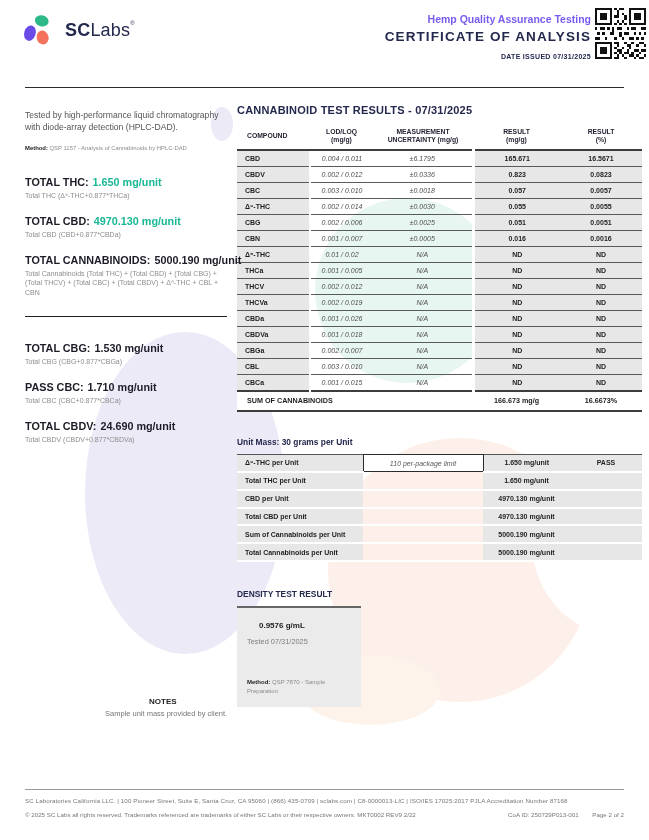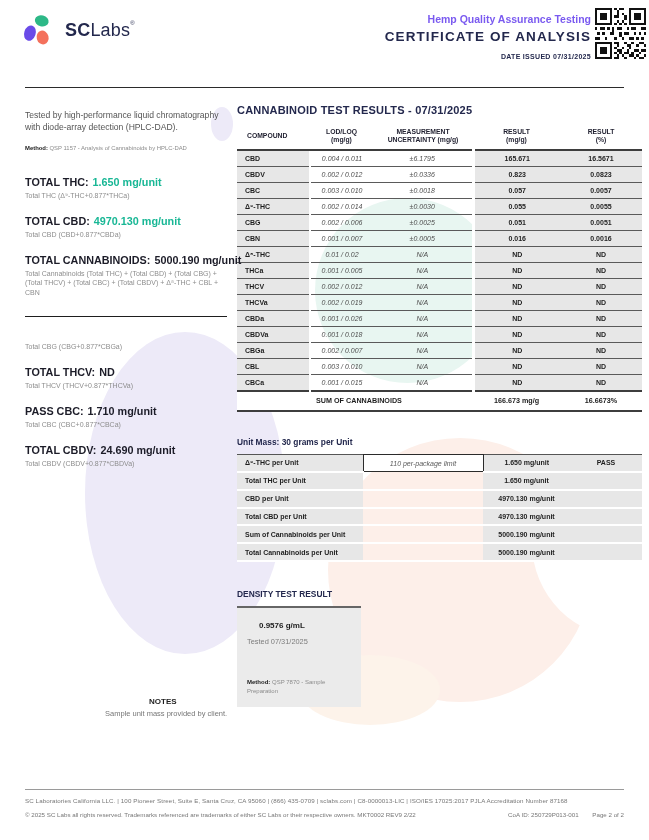--- a/index.html
+++ b/index.html
@@ -48,21 +48,21 @@
   .main-table{margin-top:8px;}
   .main-table th{font-size:6.8px;color:#1e1e2e;padding:4px 2px;vertical-align:middle;border-bottom:2px solid #3d3d3d;}
   .main-table th .thl{display:block;line-height:1.25;text-align:center;}
   .main-table th.h-compound .thl{text-align:left;padding-left:8px;}
   .main-table td{font-size:7px;height:9px;padding:3px 2px;border-bottom:1.2px solid #5a5a5a;}
   .c-compound{background:#e7e7e7;font-weight:bold;text-align:left;padding-left:8px !important;border-right:2px solid #fff;color:#1e1e1e;}
   .c-lod,.c-unc{font-style:italic;color:#4f4f4f;text-align:center;background:transparent;}
   .c-res{background:#e7e7e7;font-weight:bold;text-align:center;border-left:3px solid #fff;color:#1e1e1e;}
   .c-pct{background:#e7e7e7;font-weight:bold;text-align:center;color:#1e1e1e;}
   .sum-row td{border-top:2px solid #3d3d3d;border-bottom:2.2px solid #3d3d3d;background:#fff;font-weight:bold;font-size:7.2px;padding:4.5px 2px;}
-  .sum-label{text-align:center;padding-left:10px !important;color:#1e1e1e;}
+  .sum-label{text-align:left;padding-left:10px !important;color:#1e1e1e;}
   .sum-val{text-align:center;}
   
   .unit-title{font-size:8.4px;font-weight:bold;color:#23284d;margin-top:25px;}
   .unit-table{margin-top:7px;border-top:1.4px solid #555;border-bottom:2.6px solid #1e1e1e;}
   .unit-table td{font-size:7px;height:9.5px;padding:3.2px 2px;border-bottom:2px solid #fff;}
   .u-label{background:#e7e7e7;font-weight:bold;text-align:left;padding-left:8px !important;color:#1e1e1e;}
   .u-mid{background:transparent;font-style:italic;color:#5a5a5a;text-align:center;}
   .u-mid.boxed{background:#fff;border:1.4px solid #2b2b2b;}
   .u-val{background:#e7e7e7;font-weight:bold;text-align:center;color:#1e1e1e;}
   .u-status{background:#e7e7e7;font-weight:bold;text-align:center;color:#1e1e1e;}
@@ -216,29 +216,26 @@
           </div>
           <div class="total-formula">Total Cannabinoids (Total THC) + (Total CBD) + (Total CBG) + (Total THCV) + (Total CBC) + (Total CBDV) + Δ⁸-THC + CBL + CBN</div>
         </div>
       </div>
 
     <hr class="left-divider">
 
     <div class="totals">
 
         <div class="total-block">
+          <div class="total-line">
+            <span>TOTAL CBG:</span><span class="total-value">1.530 mg/unit</span>
+          </div>
           <div class="total-formula">Total CBG (CBG+0.877*CBGa)</div>
         </div>
 
-        <div class="total-block">
-          <div class="total-line">
-            <span>TOTAL THCV:</span><span class="total-value">ND</span>
-          </div>
-          <div class="total-formula">Total THCV (THCV+0.877*THCVa)</div>
-        </div>
 
         <div class="total-block">
           <div class="total-line">
             <span>PASS CBC:</span><span class="total-value">1.710 mg/unit</span>
           </div>
           <div class="total-formula">Total CBC (CBC+0.877*CBCa)</div>
         </div>
 
         <div class="total-block">
           <div class="total-line">

